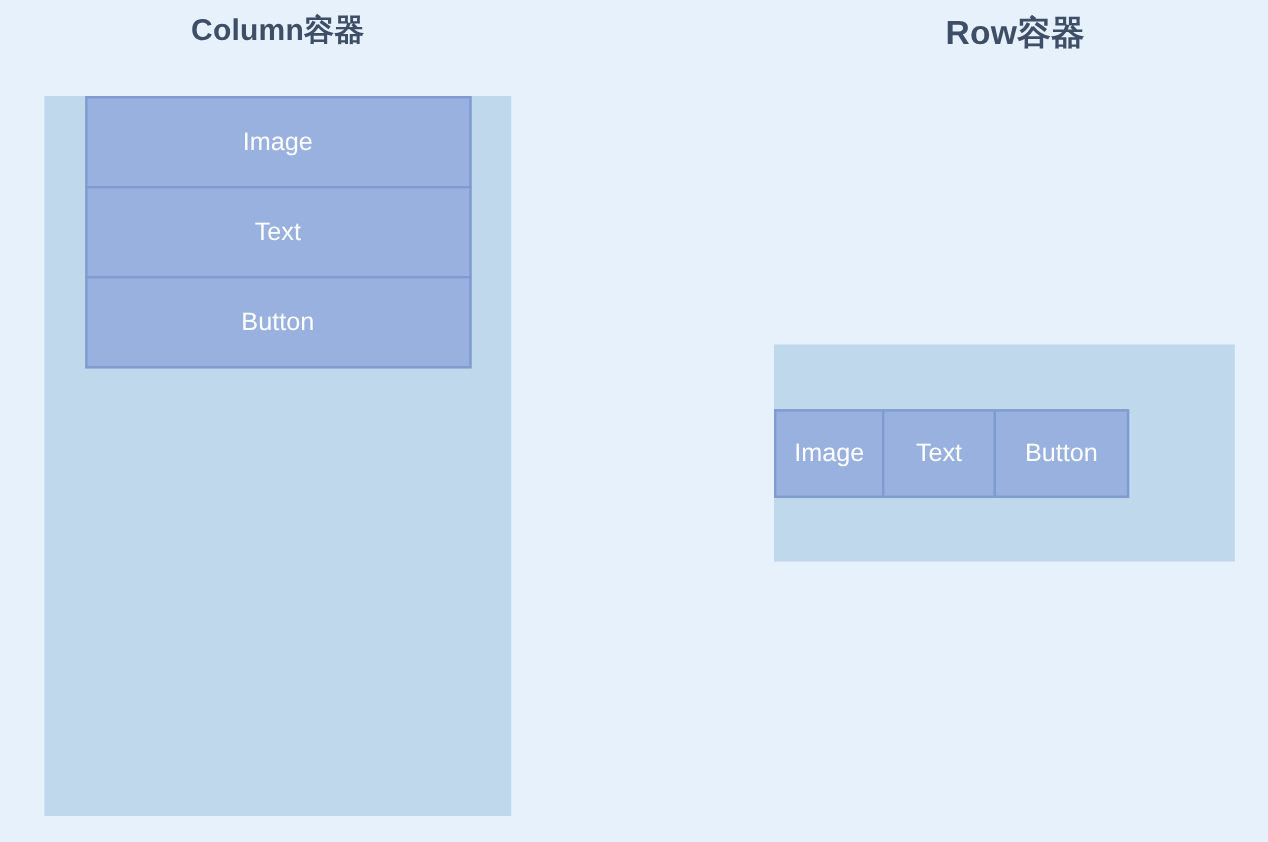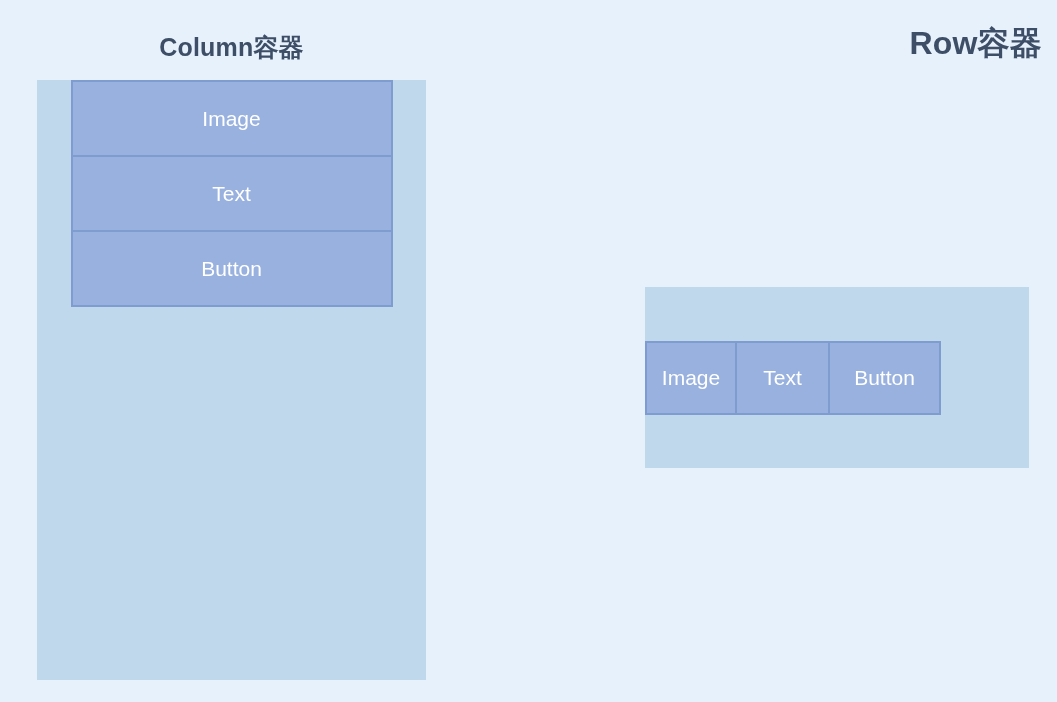--- a/index.html
+++ b/index.html
@@ -22,22 +22,22 @@
     overflow: hidden;
   }
   .diagram-title {
     position: absolute;
     font-size: 25px;
     font-weight: 700;
     color: var(--title-color);
     text-align: center;
     letter-spacing: 0.2px;
   }
-  .column-title { left: 37px; top: 31px; width: 389px; }
-  .row-title    { left: 650px; top: 22px; width: 392px; font-size: 32px; text-align: right; }
+  .column-title { left: 37px; top: 8px; width: 389px; }
+  .row-title    { left: 650px; top: 9px; width: 392px; font-size: 28px; }
 
   .layout-container {
     position: absolute;
     background: var(--container-fill);
     text-align: center;
   }
   .column-container {
     left: 37px; top: 80px;
     width: 389px; height: 600px;
     display: flex;

